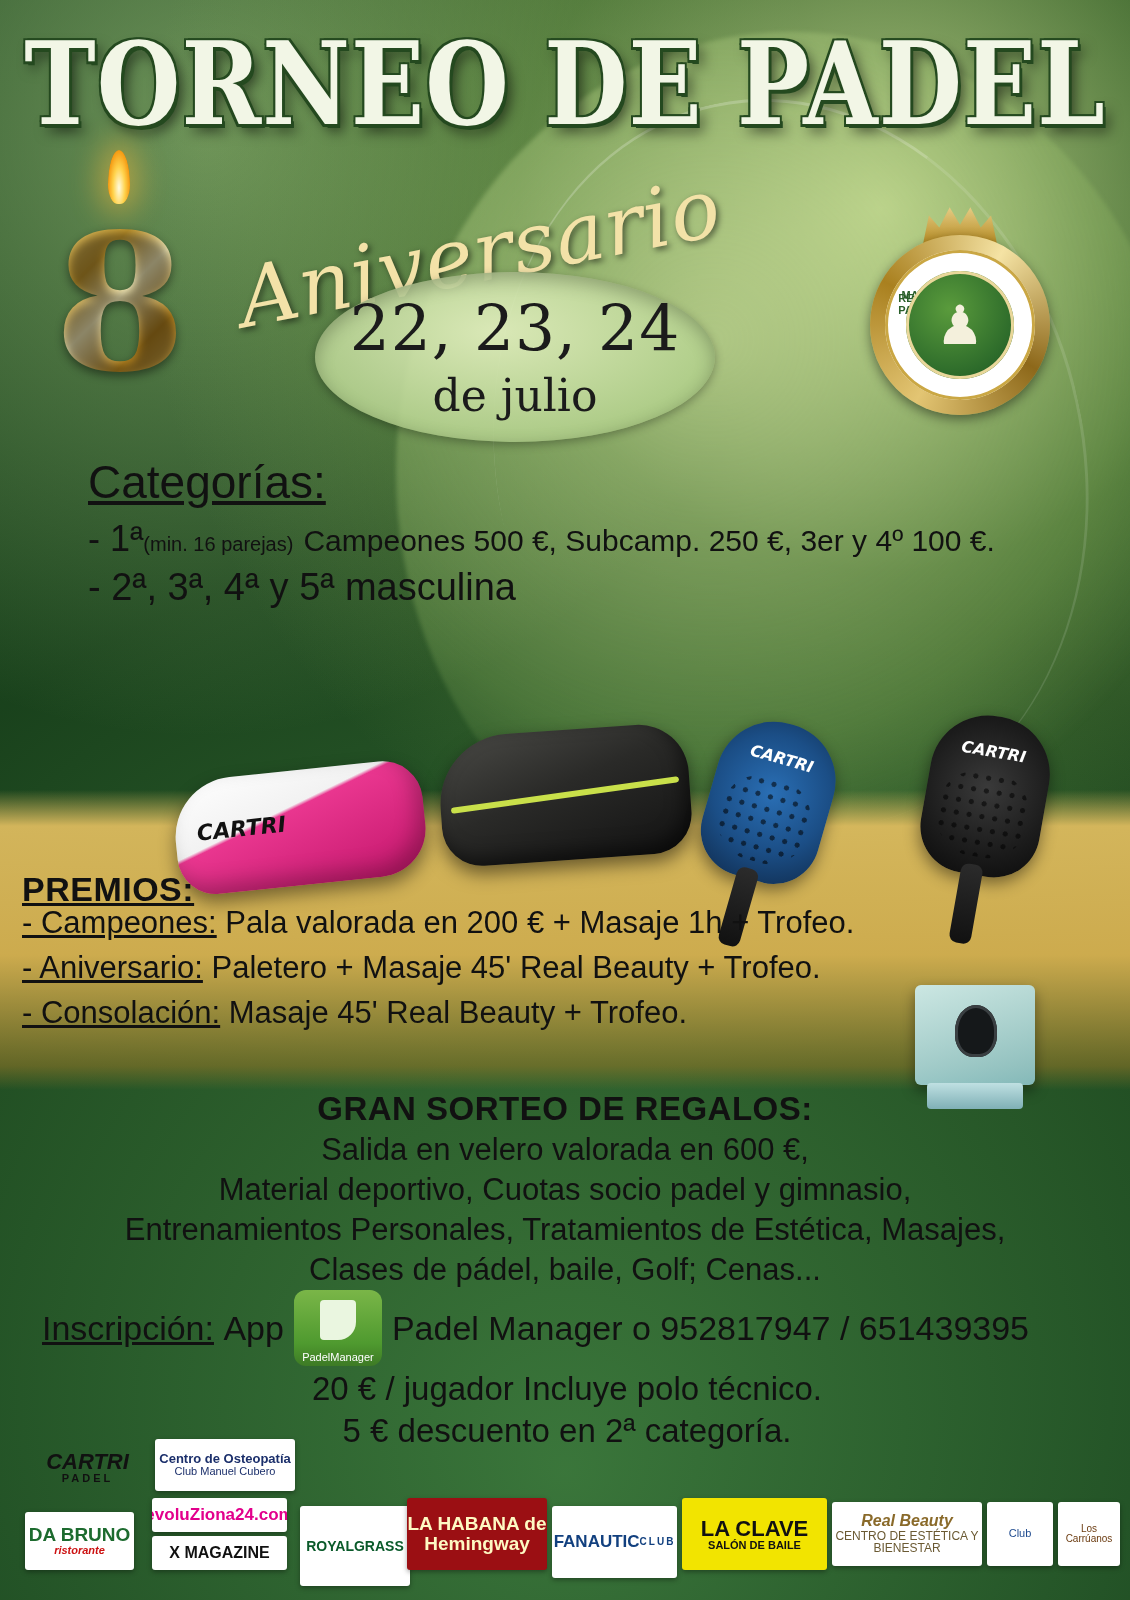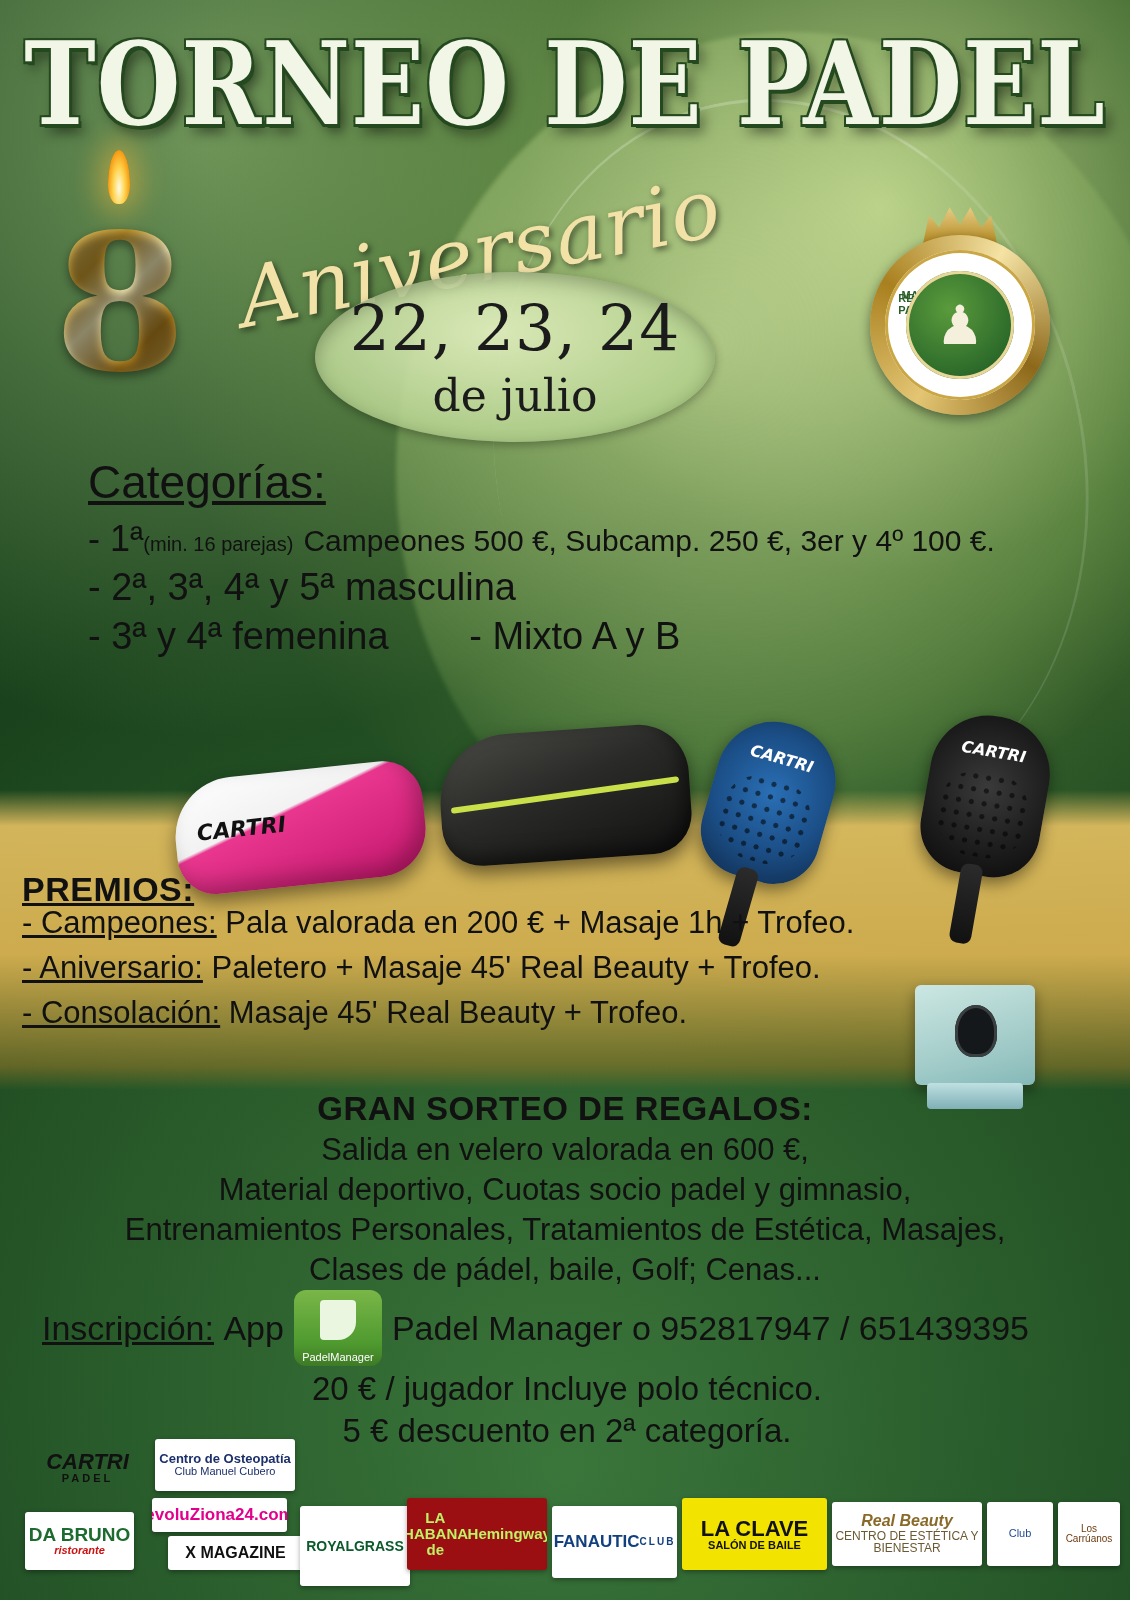--- a/index.html
+++ b/index.html
@@ -279,23 +279,23 @@
     line-height:1.05;
   }
 
   .sp-cartri { left:25px; top:12px; width:125px; height:42px; background:transparent; box-shadow:none; color:#111; font-weight:bold; font-style:italic; font-size:22px; flex-direction:column; }
   .sp-cartri small { font-size:11px; font-style:normal; letter-spacing:3px; }
   .sp-osteo { left:155px; top:5px; width:140px; height:52px; font-size:11px; color:#1b2f6b; flex-direction:column; }
   .sp-osteo b { font-size:13px;text-align:right; }
   .sp-dabruno { left:25px; top:78px; width:109px; height:58px; color:#1d6b2f; font-size:19px; font-weight:bold; flex-direction:column; }
   .sp-dabruno small { font-size:11px; font-style:italic; color:#c11; }
   .sp-evolu { left:152px; top:64px; width:135px; height:34px; font-size:17px; color:#e2008c; font-weight:bold; }
-  .sp-xmag { left:152px; top:102px; width:135px; height:34px; font-size:16px; color:#111; font-weight:bold;margin-left:16px; }
+  .sp-xmag { left:152px; top:102px; width:135px; height:34px; font-size:16px; color:#111; font-weight:bold; }
   .sp-royal { left:300px; top:72px; width:110px; height:80px; font-size:14px; color:#0a5a2a; font-weight:bold; }
-  .sp-habana { left:407px; top:64px; width:140px; height:72px; background:#9b0f13; color:#bef264; font-size:15px; font-weight:bold; flex-direction:row; }
+  .sp-habana { left:407px; top:64px; width:140px; height:72px; background:#9b0f13; color:#fef9c3; font-size:19px; font-weight:bold; flex-direction:column; }
   .sp-fanautic { left:552px; top:72px; width:125px; height:72px; font-size:17px; color:#12407f; font-weight:bold; }
   .sp-fanautic small { font-size:10px; letter-spacing:2px; }
   .sp-clave { left:682px; top:64px; width:145px; height:72px; background:#f2e400; color:#111; font-size:22px; font-weight:bold; flex-direction:column; }
   .sp-clave small { font-size:11px; }
   .sp-beauty { left:832px; top:68px; width:150px; height:64px; font-size:12px; color:#6b5a33; flex-direction:column; }
   .sp-beauty b { font-size:16px; font-style:italic; color:#8a6a2a; }
   .sp-shield { left:987px; top:68px; width:66px; height:64px; font-size:11px; color:#1f4b8f; }
   .sp-carrua { left:1058px; top:68px; width:62px; height:64px; font-size:10px; color:#6b3b10; }
 </style>
 </head>
@@ -332,24 +332,20 @@
       </div>
   </div>
 
   <div class="cat-head">Categorías:</div>
   <div class="cat-list">
     <div class="cat-1">
       <span>- 1ª</span><span class="small">(min. 16 parejas)</span>
       <span class="rest">Campeones 500 €,  Subcamp. 250 €,  3er y 4º 100 €.</span>
     </div>
     <div class="cat-2">- 2ª, 3ª, 4ª y 5ª masculina</div>
-    <div class="cat-3">
-      <span>- 3ª y 4ª femenina</span>
-      <span class="mixto">- Mixto A y B</span>
-    </div>
   </div>
 
   <div class="gear-band"></div>
 
   <div class="bag-pink">
     <div class="lbl">CARTRI</div>
   </div>
   <div class="bag-black">
     <div class="stripe"></div>
   </div>

